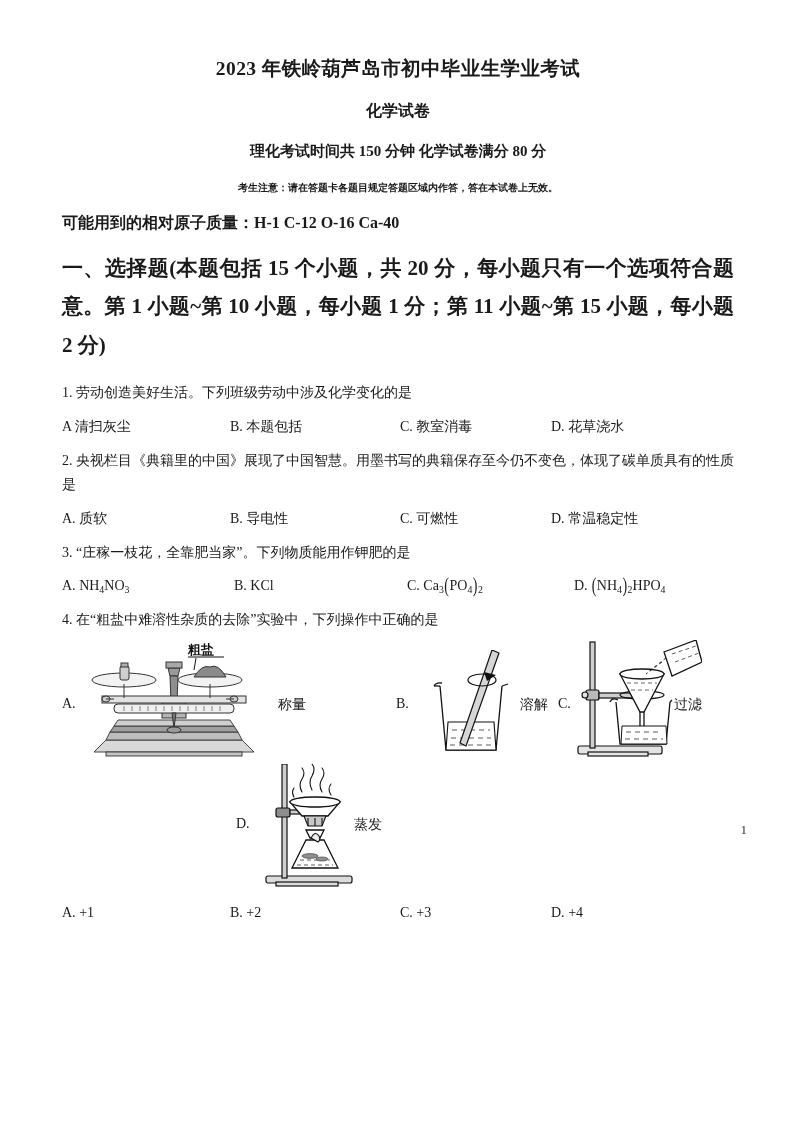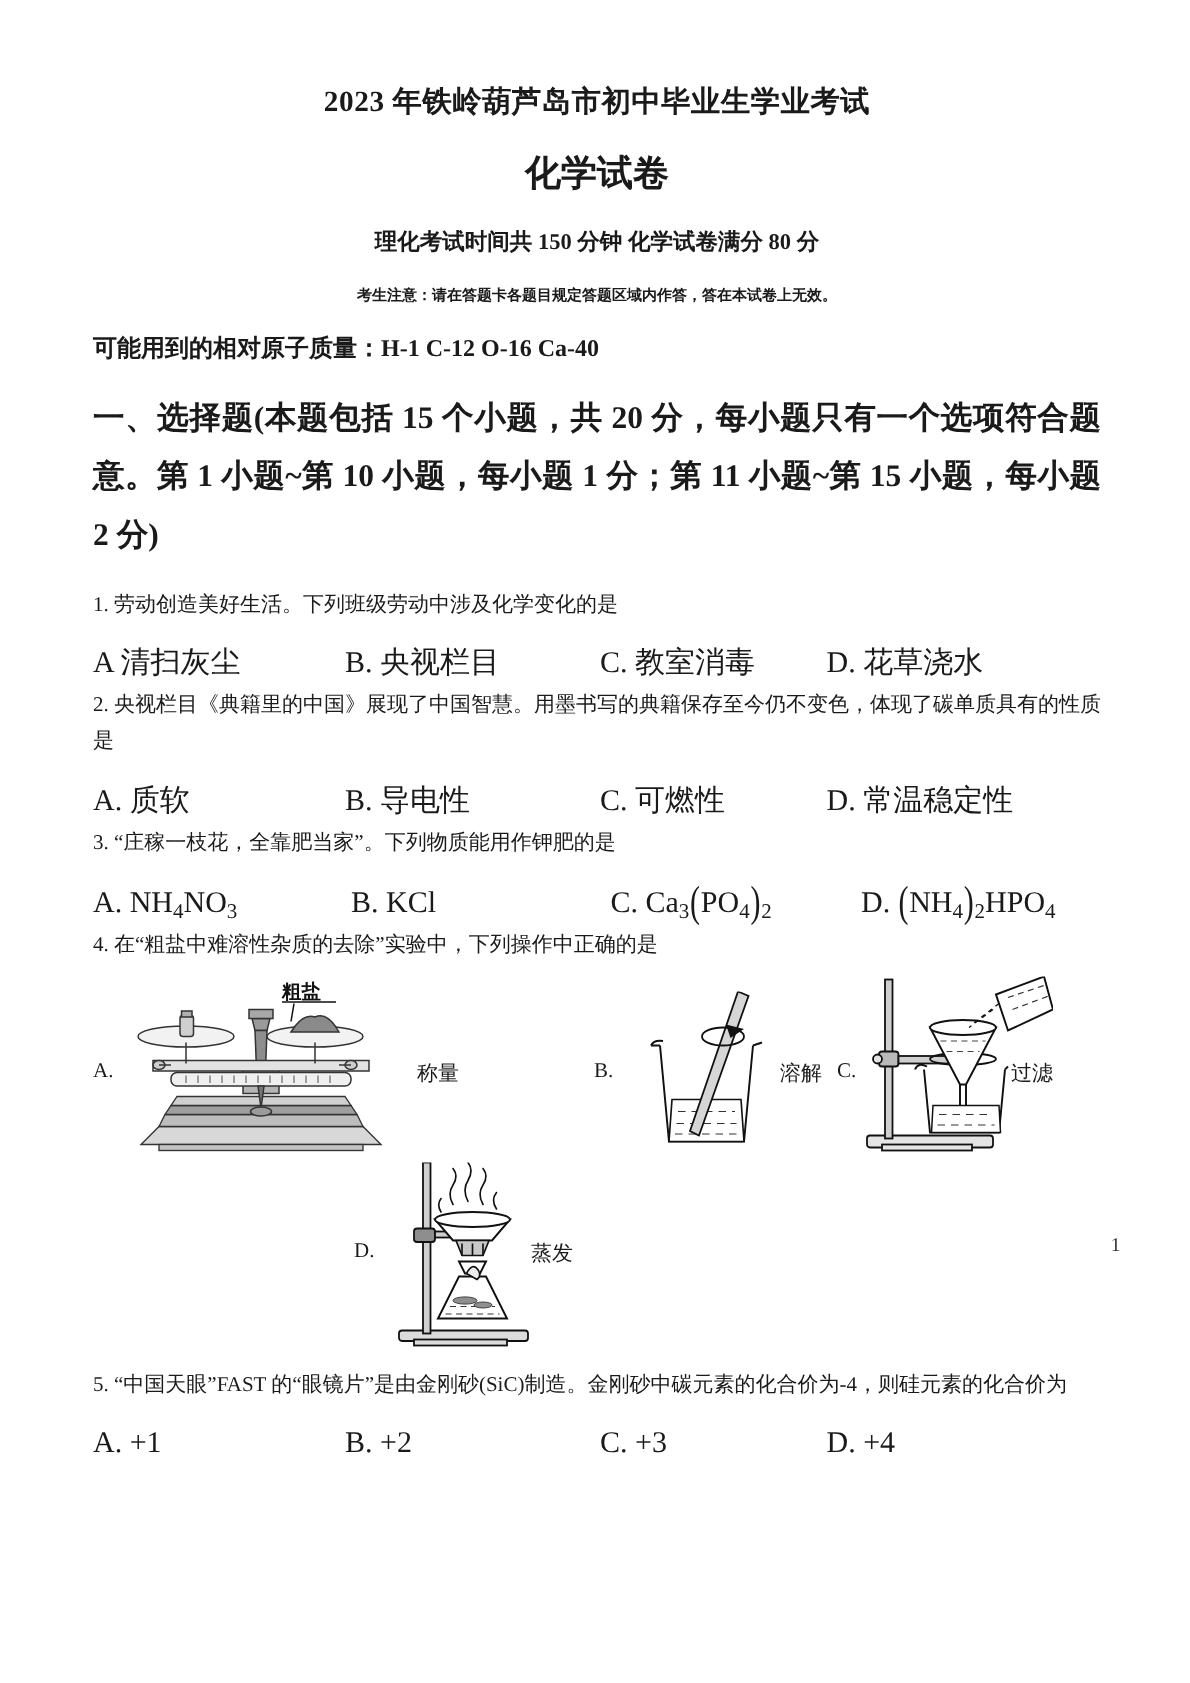--- a/index.html
+++ b/index.html
@@ -34,21 +34,21 @@
   .title-main {
     text-align: center;
     font-size: 19.5px;
     font-weight: bold;
     letter-spacing: 0.4px;
     margin: 0 0 20px 0;
     line-height: 1.3;
   }
   .title-sub {
     text-align: center;
-    font-size: 24px;
+    font-size: 16px;
     font-weight: bold;
     margin: 0 0 20px 0;
     line-height: 1.3;
   }
   .title-info {
     text-align: center;
     font-size: 15px;
     font-weight: bold;
     margin: 0 0 18px 0;
     line-height: 1.3;
@@ -87,21 +87,21 @@
   .q-stem {
     font-size: 14px;
     line-height: 1.7;
     margin: 0 0 10px 0;
     text-align: justify;
   }
   .q-stem.tight { margin-bottom: 8px; }
 
   .options {
     position: relative;
-    font-size: 20px;
+    font-size: 14px;
     line-height: 1.7;
     height: 20px;
     margin-bottom: 14px;
   }
   .opt {
     position: absolute;
     top: 0;
     white-space: nowrap;
   }
   .opt.a { left: 0px; }
@@ -169,21 +169,21 @@
 
     <div class="question">
       <div class="q-stem">1. 劳动创造美好生活。下列班级劳动中涉及化学变化的是</div>
       <div class="options">
         <span class="opt a">
           <span>A</span>
           <span>清扫灰尘</span>
         </span>
         <span class="opt b">
           <span>B.</span>
-          <span>央视栏目</span>
+          <span>本题包括</span>
         </span>
         <span class="opt c">
           <span>C.</span>
           <span>教室消毒</span>
         </span>
         <span class="opt d">
           <span>D.</span>
           <span>花草浇水</span>
         </span>
       </div>
@@ -441,21 +441,20 @@
               <ellipse cx="64" cy="95" rx="6" ry="2"></ellipse>
             </g>
           </svg>
         </div>
         <div class="fig-label" style="left:292px; top:176px;">蒸发</div>
 
       </div>
     </div>
 
     <div class="question">
-      <div class="q-stem">5. “中国天眼”FAST 的“眼镜片”是由金刚砂(SiC)制造。金刚砂中碳元素的化合价为-4，则硅元素的化合价为</div>
       <div class="options">
         <span class="opt a">
           <span>A.</span>
           <span>+1</span>
         </span>
         <span class="opt b">
           <span>B.</span>
           <span>+2</span>
         </span>
         <span class="opt c">

